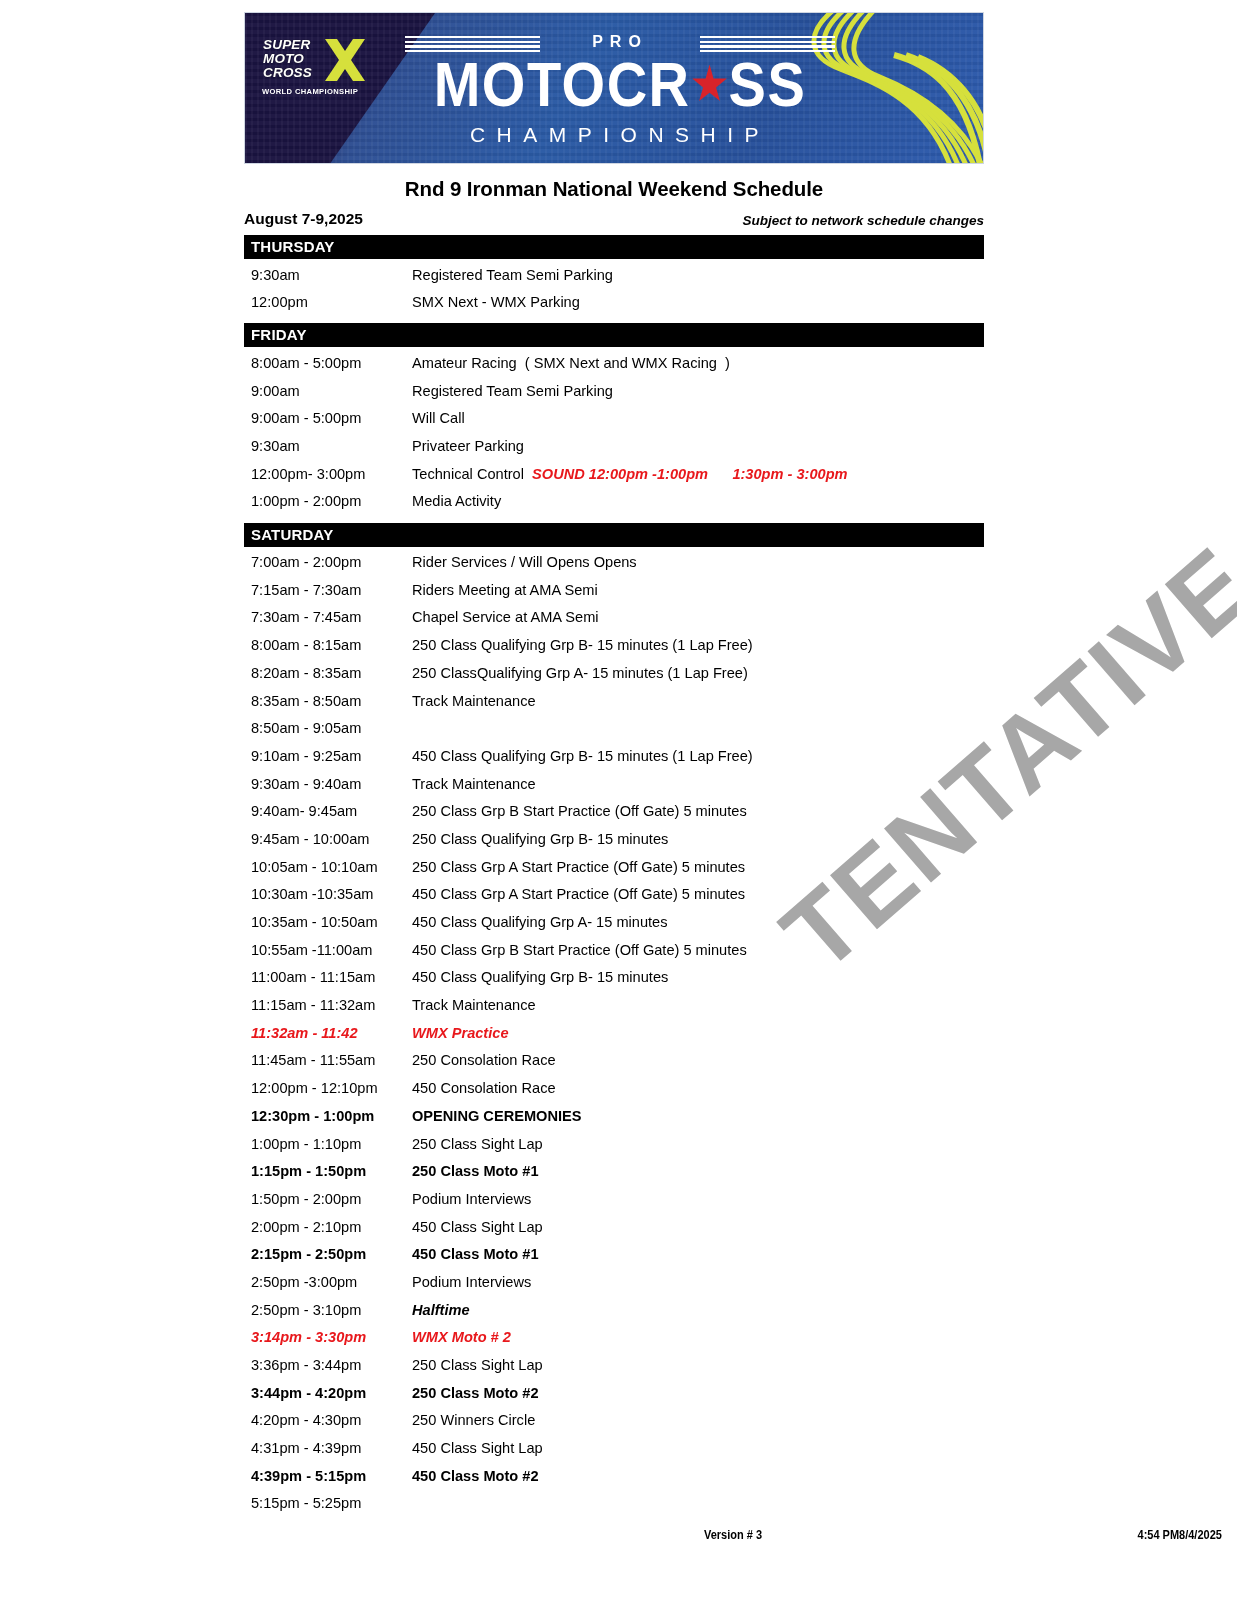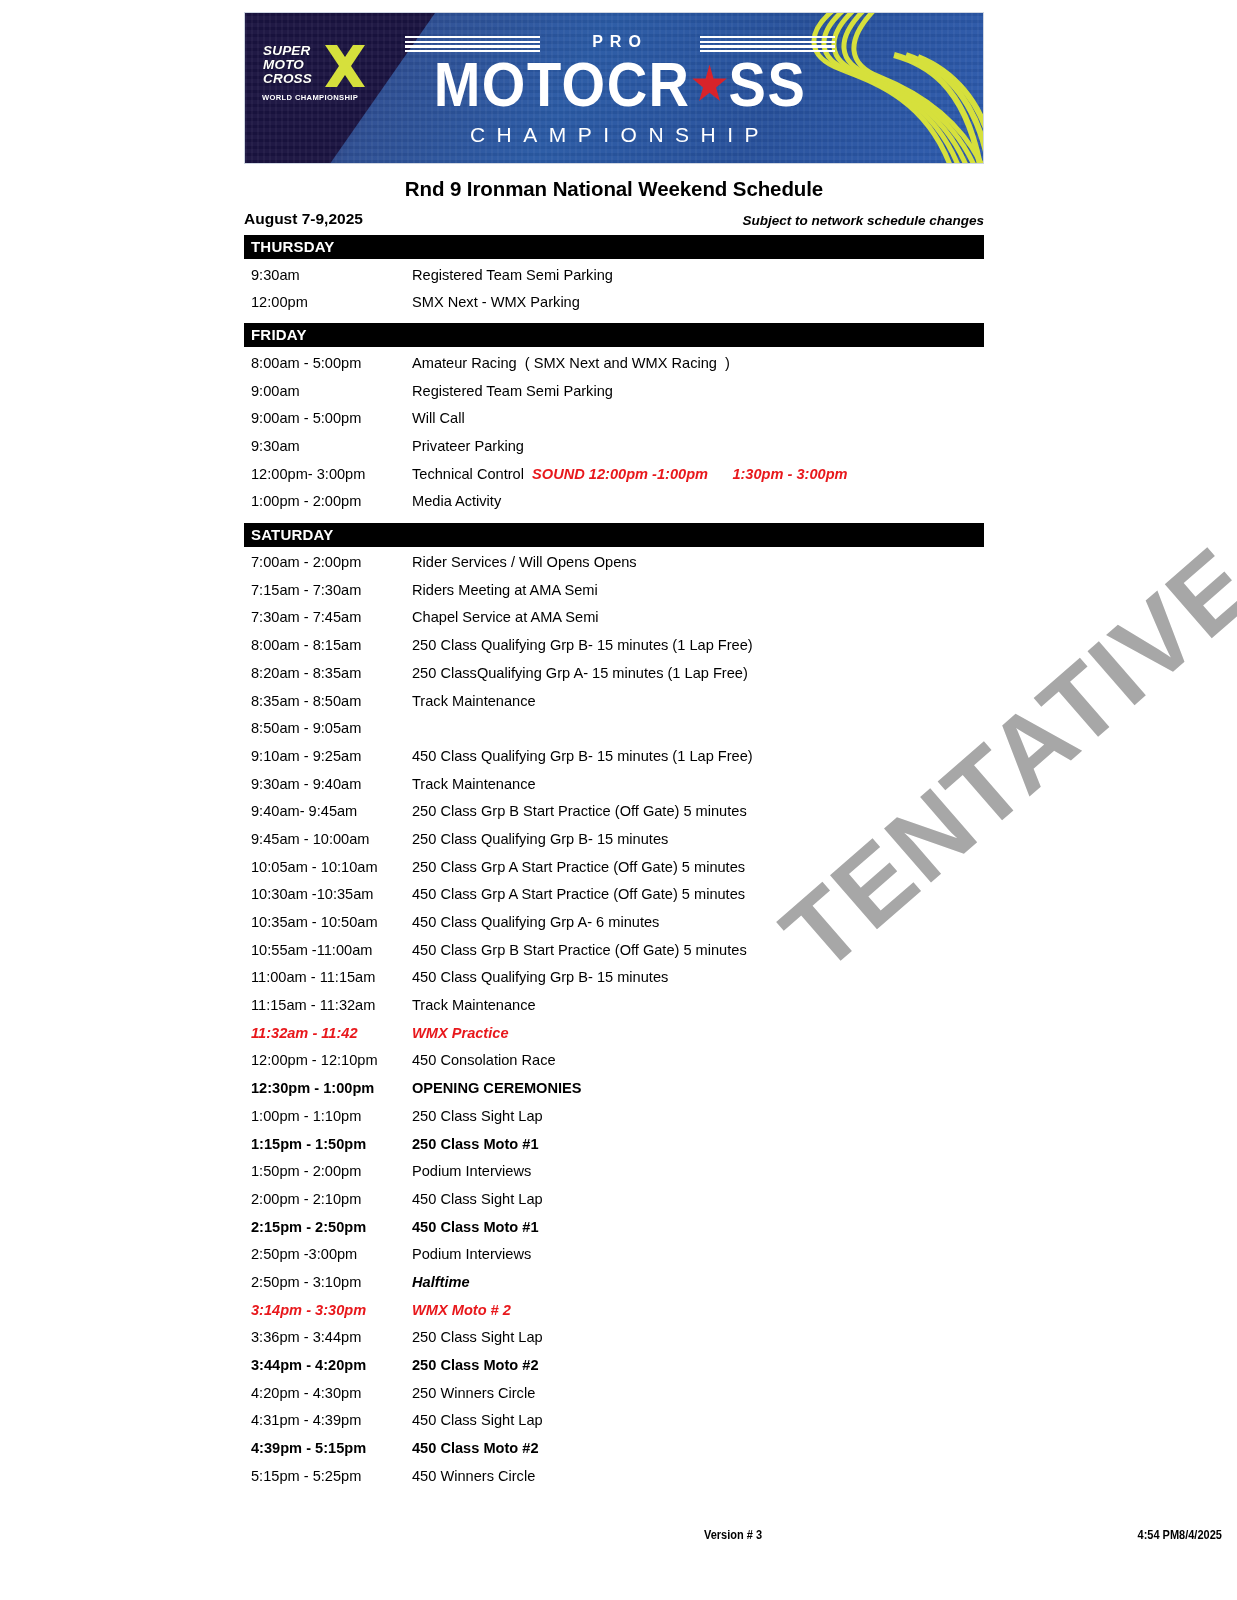--- a/index.html
+++ b/index.html
@@ -46,21 +46,21 @@
     pointer-events: none;
   }
   .banner-darkwedge {
     position: absolute; left: 0; top: 0; width: 190px; height: 100%;
     background: #1a1340;
     clip-path: polygon(0 0, 100% 0, 45% 100%, 0 100%);
   }
 
   
   .smx {
-    position: absolute; left: 14px; top: 22px; width: 116px; height: 78px;
+    position: absolute; left: 14px; top: 16px; width: 116px; height: 78px;
   }
   .smx-x {
     position: absolute; right: 4px; top: 6px; width: 52px; height: 52px;
   }
   .smx-words {
     position: absolute; left: 4px; top: 9px;
     font-family: "Liberation Sans", sans-serif;
     font-weight: 700; font-style: italic;
     color: #fff; letter-spacing: .2px; line-height: 1.02;
   }
@@ -347,39 +347,43 @@
             <div class="row">
               <div class="time">10:05am - 10:10am</div>
               <div class="desc">250 Class Grp A Start Practice (Off Gate) 5 minutes</div>
             </div>
             <div class="row">
               <div class="time">10:30am -10:35am</div>
               <div class="desc">450 Class Grp A Start Practice (Off Gate) 5 minutes</div>
             </div>
             <div class="row">
               <div class="time">10:35am - 10:50am</div>
-              <div class="desc">450 Class Qualifying Grp A- 6 minutes</div>
+              <div class="desc">450 Class Qualifying Grp A- 15 minutes</div>
             </div>
             <div class="row">
               <div class="time">10:55am -11:00am</div>
               <div class="desc">450 Class Grp B Start Practice (Off Gate) 5 minutes</div>
             </div>
             <div class="row">
               <div class="time">11:00am - 11:15am</div>
               <div class="desc">450 Class Qualifying Grp B- 15 minutes</div>
             </div>
             <div class="row">
               <div class="time">11:15am - 11:32am</div>
               <div class="desc">Track Maintenance</div>
             </div>
             <div class="row red">
               <div class="time">11:32am - 11:42</div>
               <div class="desc">WMX Practice</div>
             </div>
             <div class="row">
+              <div class="time">11:45am - 11:55am</div>
+              <div class="desc">250 Consolation Race</div>
+            </div>
+            <div class="row">
               <div class="time">12:00pm - 12:10pm</div>
               <div class="desc">450 Consolation Race</div>
             </div>
             <div class="row bold">
               <div class="time">12:30pm - 1:00pm</div>
               <div class="desc">OPENING CEREMONIES</div>
             </div>
             <div class="row">
               <div class="time">1:00pm - 1:10pm</div>
               <div class="desc">250 Class Sight Lap</div>
@@ -427,21 +431,20 @@
             <div class="row">
               <div class="time">4:31pm - 4:39pm</div>
               <div class="desc">450 Class Sight Lap</div>
             </div>
             <div class="row bold">
               <div class="time">4:39pm - 5:15pm</div>
               <div class="desc">450 Class Moto #2</div>
             </div>
             <div class="row">
               <div class="time">5:15pm - 5:25pm</div>
-              <div class="desc">450 Winners Circle</div>
             </div>
           </div>
         </div>
       </div>
 
   </div>
 
   <div class="watermark">TENTATIVE</div>
 
   <div class="footer">

